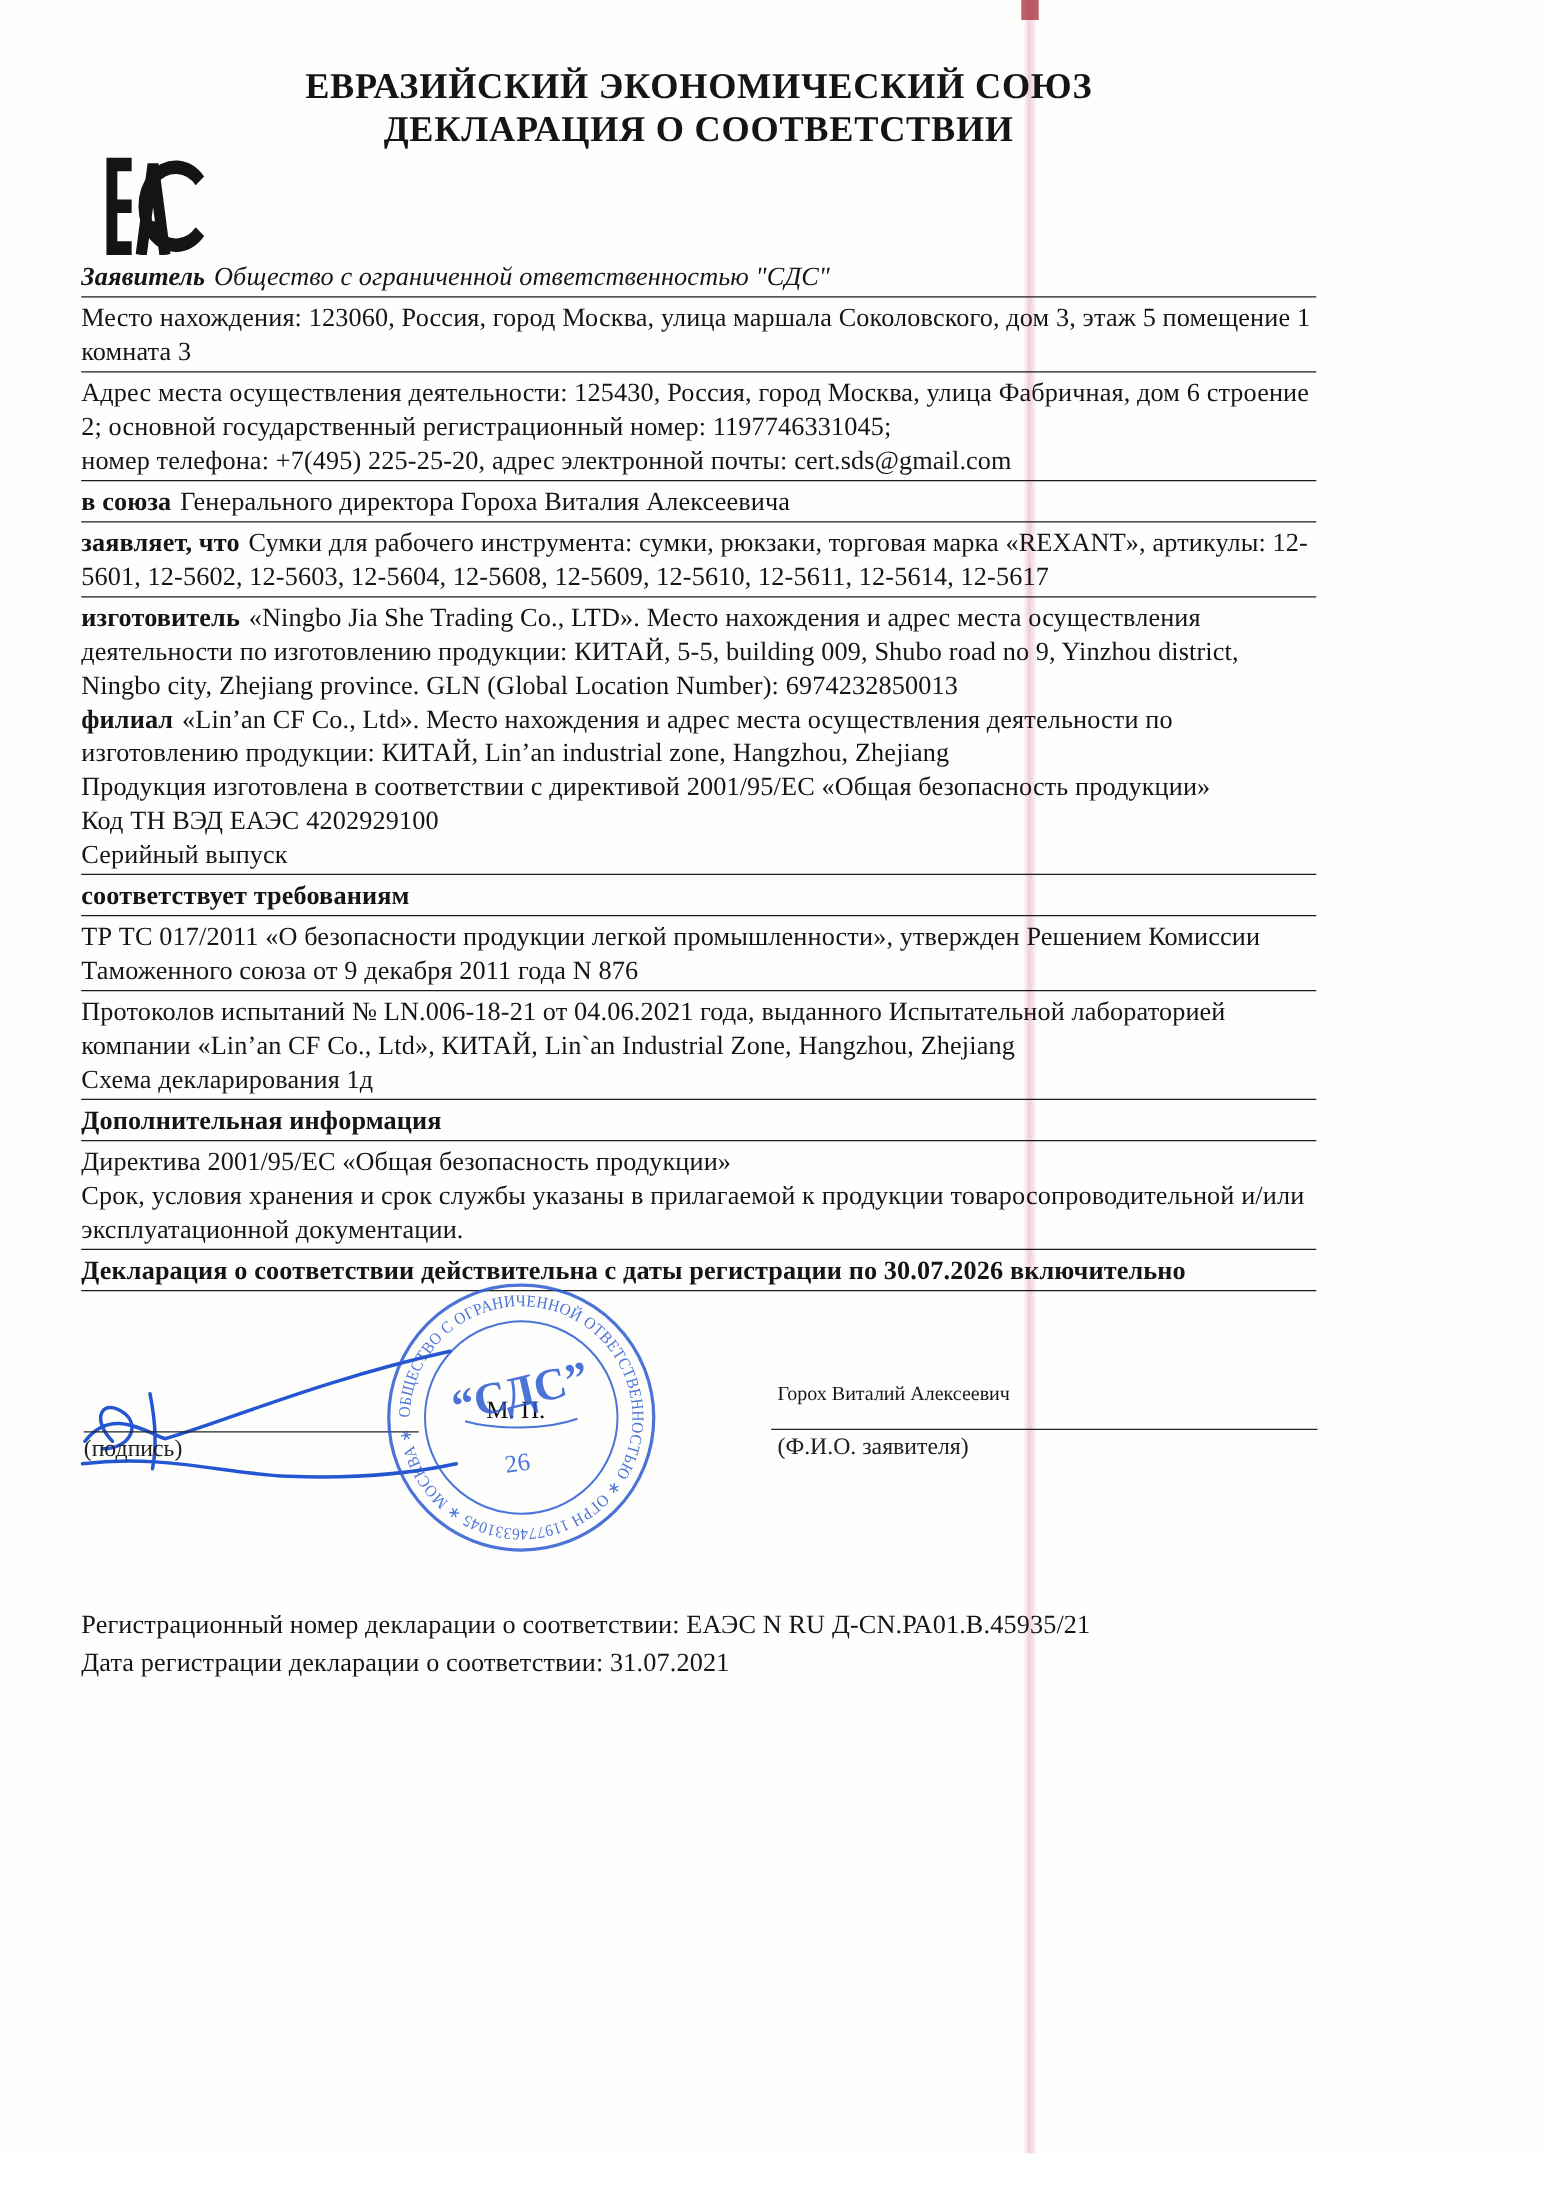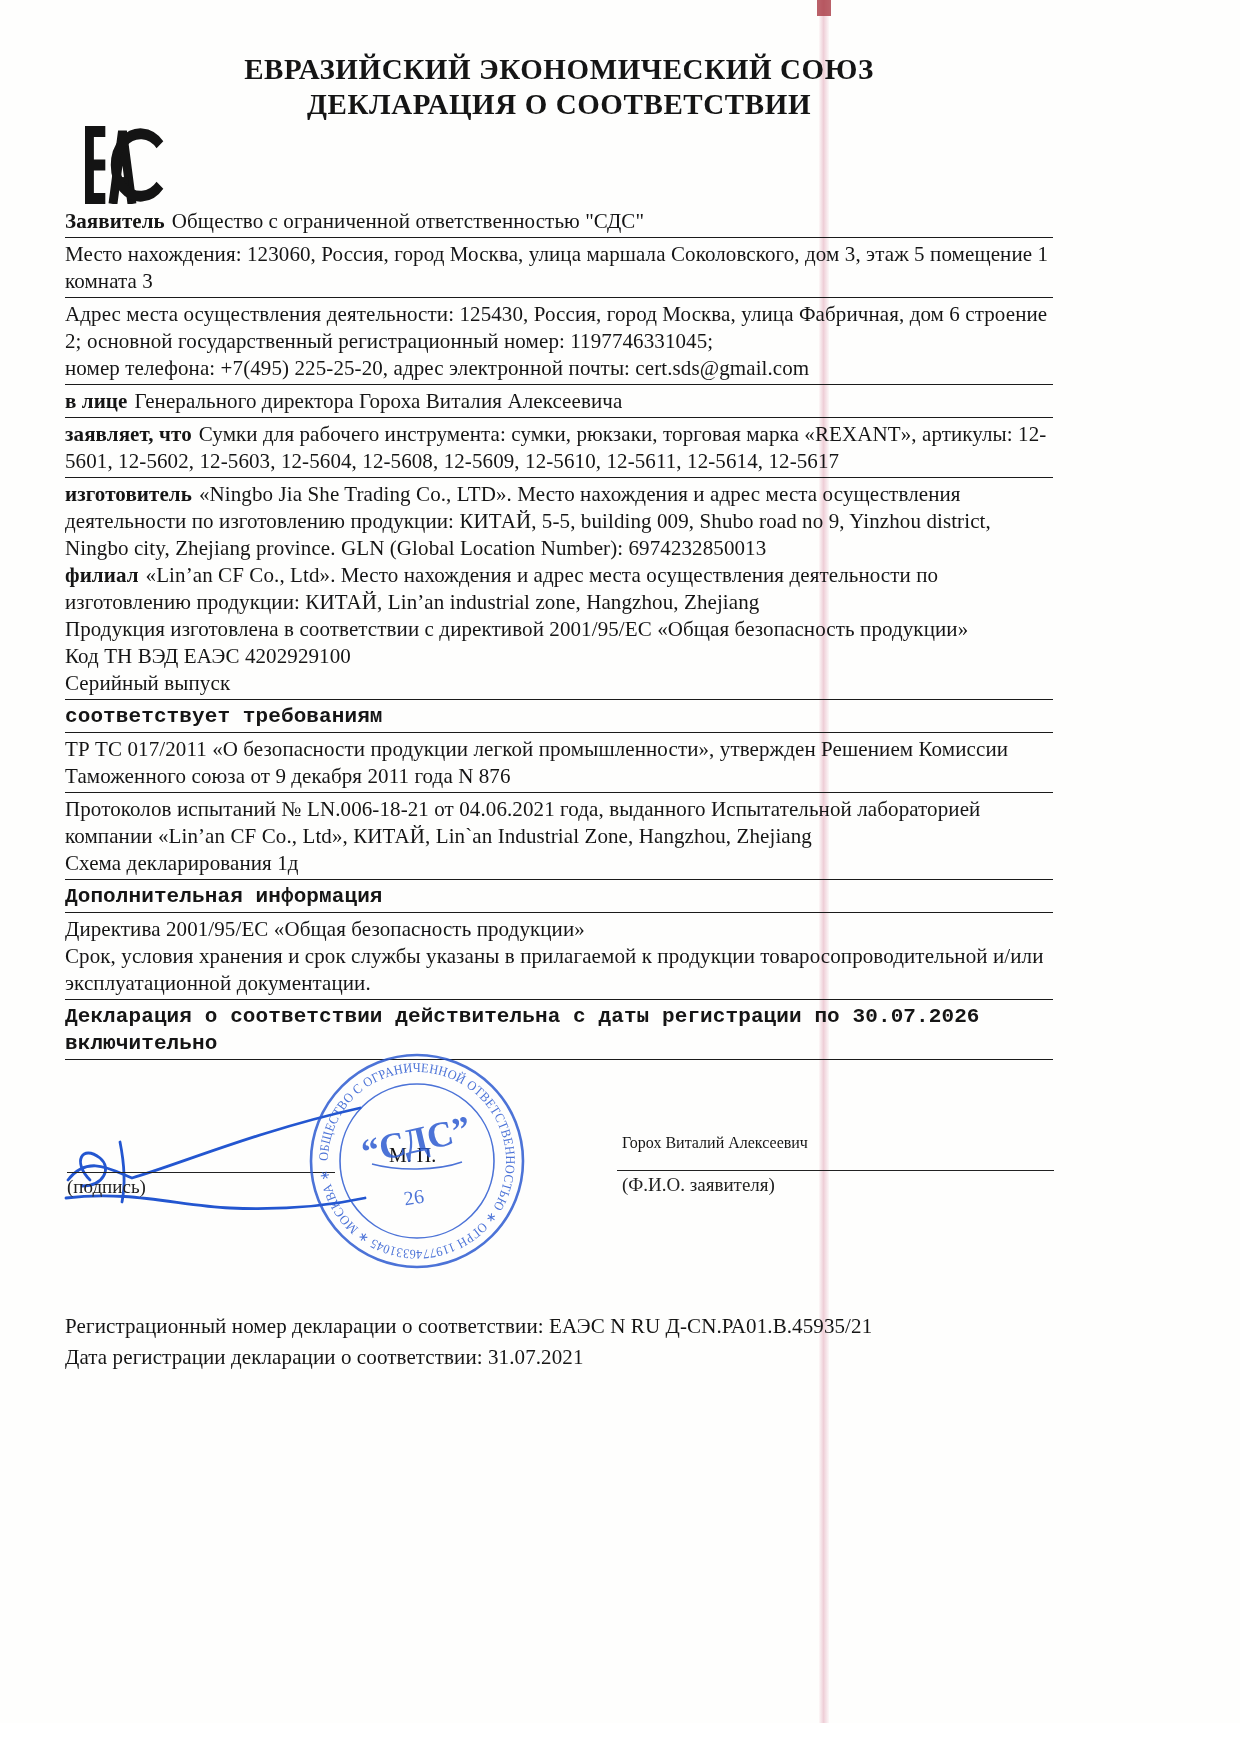--- a/index.html
+++ b/index.html
@@ -45,27 +45,27 @@
     font-size: 29px;
     line-height: 35px;
     letter-spacing: .6px;
   }
   .row {
     font-size: 21px;
     line-height: 27px;
     letter-spacing: .1px;
   }
   .row > b { margin-right: 7px; }
-  .row-first { margin-top: 86px; }
+  .row-first { margin-top: 86px; font-style: italic; }
   .u {
     border-bottom: 1.6px solid #1b1b1b;
     padding-bottom: 2px;
     margin-bottom: 3px;
   }
-  .bold { font-weight: bold; font-family: Liberation Mono, monospace; }
+  .bold { font-weight: bold; }
   
   .sig-area { position: relative; height: 225px; margin-top: 12px; }
   .signature-svg { position: absolute; left: -5px; top: 30px; width: 310px; height: 120px; color: var(--ink-color, #2356d0); }
   .sig-line {
     position: absolute;
     border-top: 1.6px solid #222;
     height: 0;
   }
   .sig-line.left  { left: 2px;  top: 100px; width: 268px; }
   .sig-line.right { left: 552px; top: 98px; width: 437px; }
@@ -126,21 +126,21 @@
     </div>
 
     <p class="row row-first u"><b>Заявитель</b><span>Общество с ограниченной ответственностью "СДС"</span></p>
 
     <p class="row u">Место нахождения: 123060, Россия, город Москва, улица маршала Соколовского, дом 3, этаж 5 помещение 1 комната 3</p>
 
     <p class="row">Адрес места осуществления деятельности: 125430, Россия, город Москва, улица Фабричная, дом 6 строение 2; основной государственный регистрационный номер: 1197746331045;</p>
 
     <p class="row u">номер телефона: +7(495) 225-25-20, адрес электронной почты: cert.sds@gmail.com</p>
 
-    <p class="row u"><b>в лице</b><span>Генерального директора Гороха Виталия Алексеевича</span></p>
+    <p class="row u"><b>в союза</b><span>Генерального директора Гороха Виталия Алексеевича</span></p>
 
     <p class="row u"><b>заявляет, что</b><span>Сумки для рабочего инструмента: сумки, рюкзаки, торговая марка «REXANT», артикулы: 12-5601, 12-5602, 12-5603, 12-5604, 12-5608, 12-5609, 12-5610, 12-5611, 12-5614, 12-5617</span></p>
 
     <p class="row"><b>изготовитель</b><span>«Ningbo Jia She Trading Co., LTD». Место нахождения и адрес места осуществления деятельности по изготовлению продукции: КИТАЙ, 5-5, building 009, Shubo road no 9, Yinzhou district, Ningbo city, Zhejiang province. GLN (Global Location Number): 6974232850013</span></p>
 
     <p class="row"><b>филиал</b><span>«Lin’an CF Co., Ltd». Место нахождения и адрес места осуществления деятельности по изготовлению продукции: КИТАЙ, Lin’an industrial zone, Hangzhou, Zhejiang</span></p>
 
     <p class="row">Продукция изготовлена в соответствии с директивой 2001/95/ЕС «Общая безопасность продукции»</p>
 
     <p class="row">Код ТН ВЭД ЕАЭС 4202929100</p>

